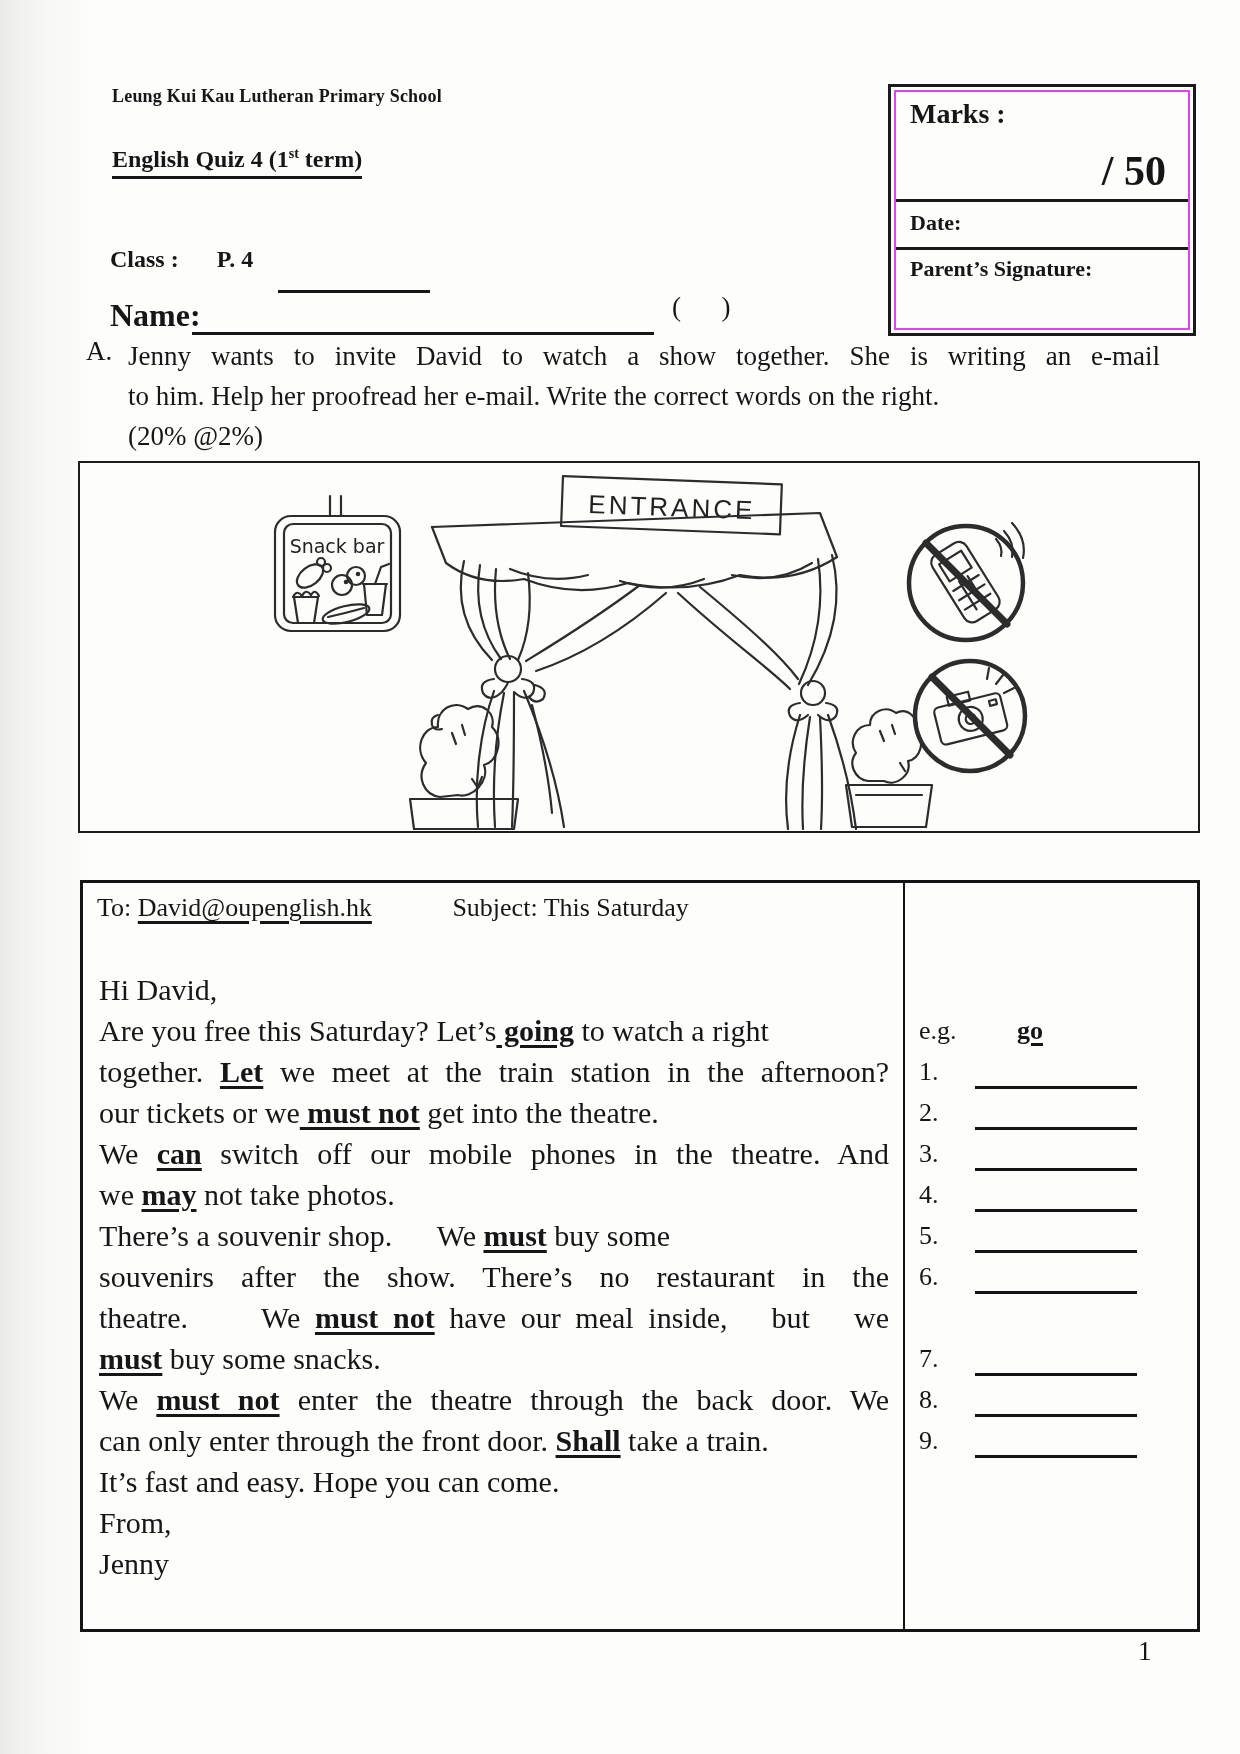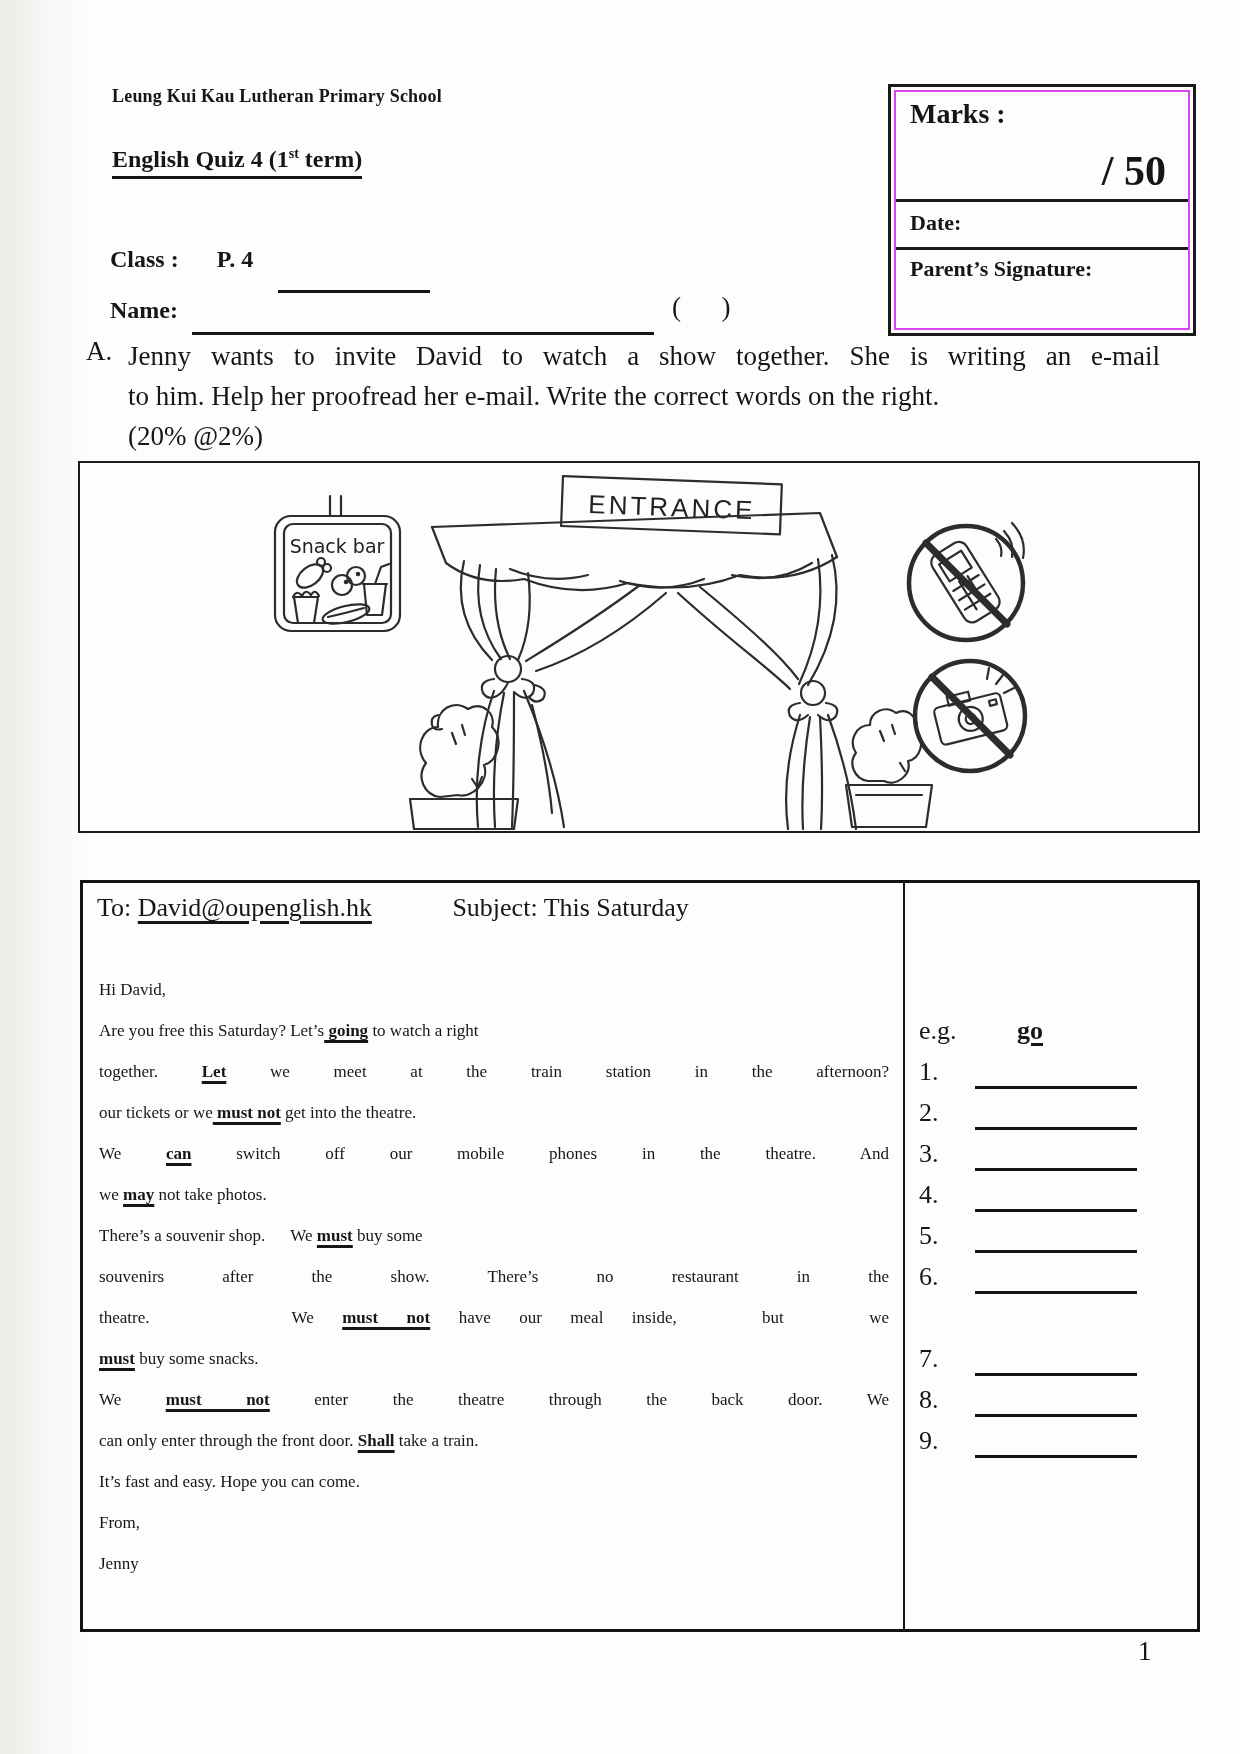--- a/index.html
+++ b/index.html
@@ -25,21 +25,21 @@
   .m-label { position:absolute; left:14px; top:6px; font-size:28px; font-weight:bold; }
   .m-score { position:absolute; right:22px; bottom:4px; font-size:42px; font-weight:bold; }
   .m-row2 { height:48px; border-bottom:3px solid #1a1a1a; font-size:22px; font-weight:bold;
             padding:8px 12px 0 14px; box-sizing:border-box; }
   .m-row3 { flex:1; font-size:22px; font-weight:bold; padding:6px 0 0 14px; }
 
   
   .class-row { left:110px; top:246px; font-size:24px; font-weight:bold; }
   .class-value { margin-left:38px; }
   .class-underline { left:278px; top:250px; width:152px; height:40px; border-bottom:3px solid #161616; }
-  .name-row  { left:110px; top:297px; font-size:24px; font-weight:bold; }
+  .name-row  { left:110px; top:297px; font-size:32px; font-weight:bold; }
   .name-underline { left:192px; top:292px; width:462px; height:40px; border-bottom:3px solid #161616; }
   .brackets { left:672px; top:292px; font-size:27px; }
 
   
   .secA-label { left:86px; top:336px; font-size:27px; }
   .secA-lines { left:128px; top:336px; width:1032px; font-size:27px; line-height:40px; }
   .secA-lines .jl { text-align:justify; text-align-last:justify; }
 
   
   .picture-box { left:78px; top:461px; width:1122px; height:372px;
@@ -54,21 +54,21 @@
 
   
   .email-box { left:80px; top:880px; width:1120px; height:752px;
                border:3px solid #141414; box-sizing:border-box; background:#fdfdfc; }
   .email-divider { position:absolute; left:820px; top:0; bottom:0; width:0;
                    border-left:2.5px solid #141414; }
   .email-header { position:absolute; left:14px; top:10px; font-size:26px; white-space:nowrap; }
   .to-address { text-decoration:underline; text-decoration-thickness:2.5px; text-underline-offset:5px; }
   .email-subject { margin-left:74px; }
   .email-lines { position:absolute; left:16px; top:86px; width:790px; }
-  .eline { height:41px; line-height:41px; font-size:17px; }
+  .eline { height:41px; line-height:41px; font-size:30px; }
   .eline.j { text-align:justify; text-align-last:justify; }
   .bu { font-weight:bold; text-decoration:underline; text-decoration-thickness:2.5px; text-underline-offset:4px; }
   .answers { position:absolute; left:836px; top:86px; width:268px; }
   .arow { height:41px; line-height:41px; font-size:26px; white-space:nowrap; }
   .alabel { display:inline-block; width:56px; }
   .aval { margin-left:42px; }
   .ablank { display:inline-block; width:162px; height:30px; border-bottom:3px solid #141414;
             vertical-align:-9px; }
 
   .page-number { left:1138px; top:1636px; font-size:27px; }

